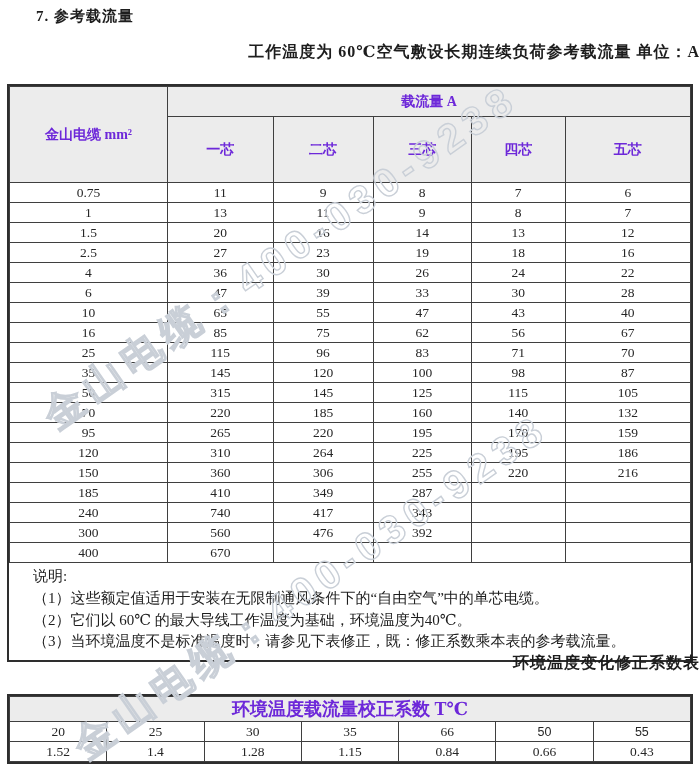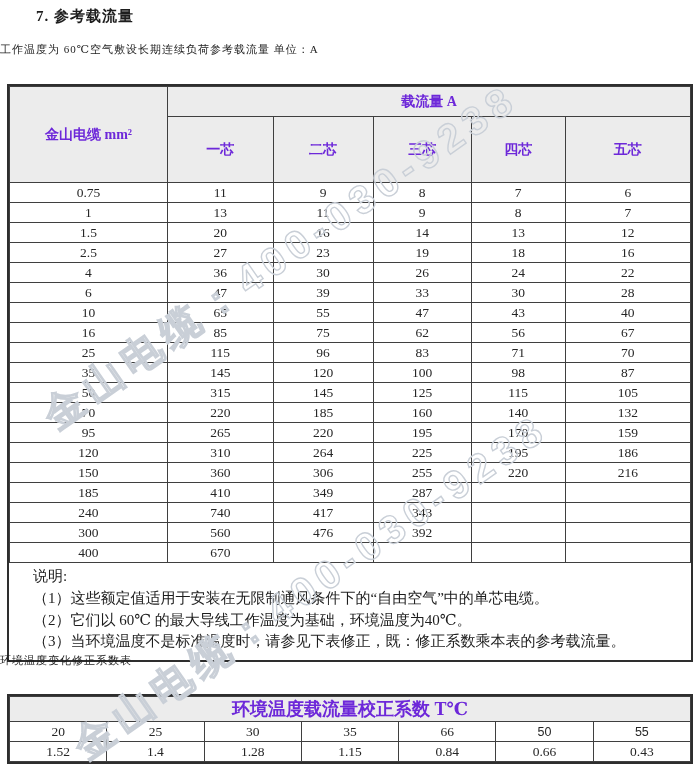--- a/index.html
+++ b/index.html
@@ -8,21 +8,21 @@
     --hdrbg:#ececec;
     --ink:#1d1d1d;
     --wm:#c9cfd7;
   }
   *{box-sizing:border-box;margin:0;padding:0}
   html,body{width:700px;height:766px;overflow:hidden;background:#ffffff;
     font-family:"Liberation Serif","DejaVu Serif",serif;color:var(--ink)}
   .page{position:relative;width:700px;height:766px;background:#fff}
 
   .sec-title{position:absolute;left:36px;top:7px;font-size:15px;font-weight:bold;letter-spacing:1px}
-  .caption{position:absolute;left:0;top:42px;width:100%;text-align:left;font-weight:normal;font-size:11px;letter-spacing:1px}
+  .caption{position:absolute;left:0;top:42px;width:100%;text-align:right;font-weight:bold;font-size:16px;letter-spacing:1px}
   .caption.c2{top:653px}
 
   .t1box{position:absolute;left:7px;top:84px;width:686px;border:2px solid var(--outer)}
   .t2box{position:absolute;left:7px;top:694px;width:686px;border:2px solid var(--outer)}
 
   table{width:100%;border-collapse:collapse;table-layout:fixed}
   th,td{border:1px solid var(--border);text-align:center;vertical-align:middle;
         font-size:13.5px;color:#262626;overflow:hidden}
   thead th{background:var(--hdrbg);font-weight:bold;font-size:14px;color:#6d28d9}
   .t1box thead tr.grp-row th{height:30px}

